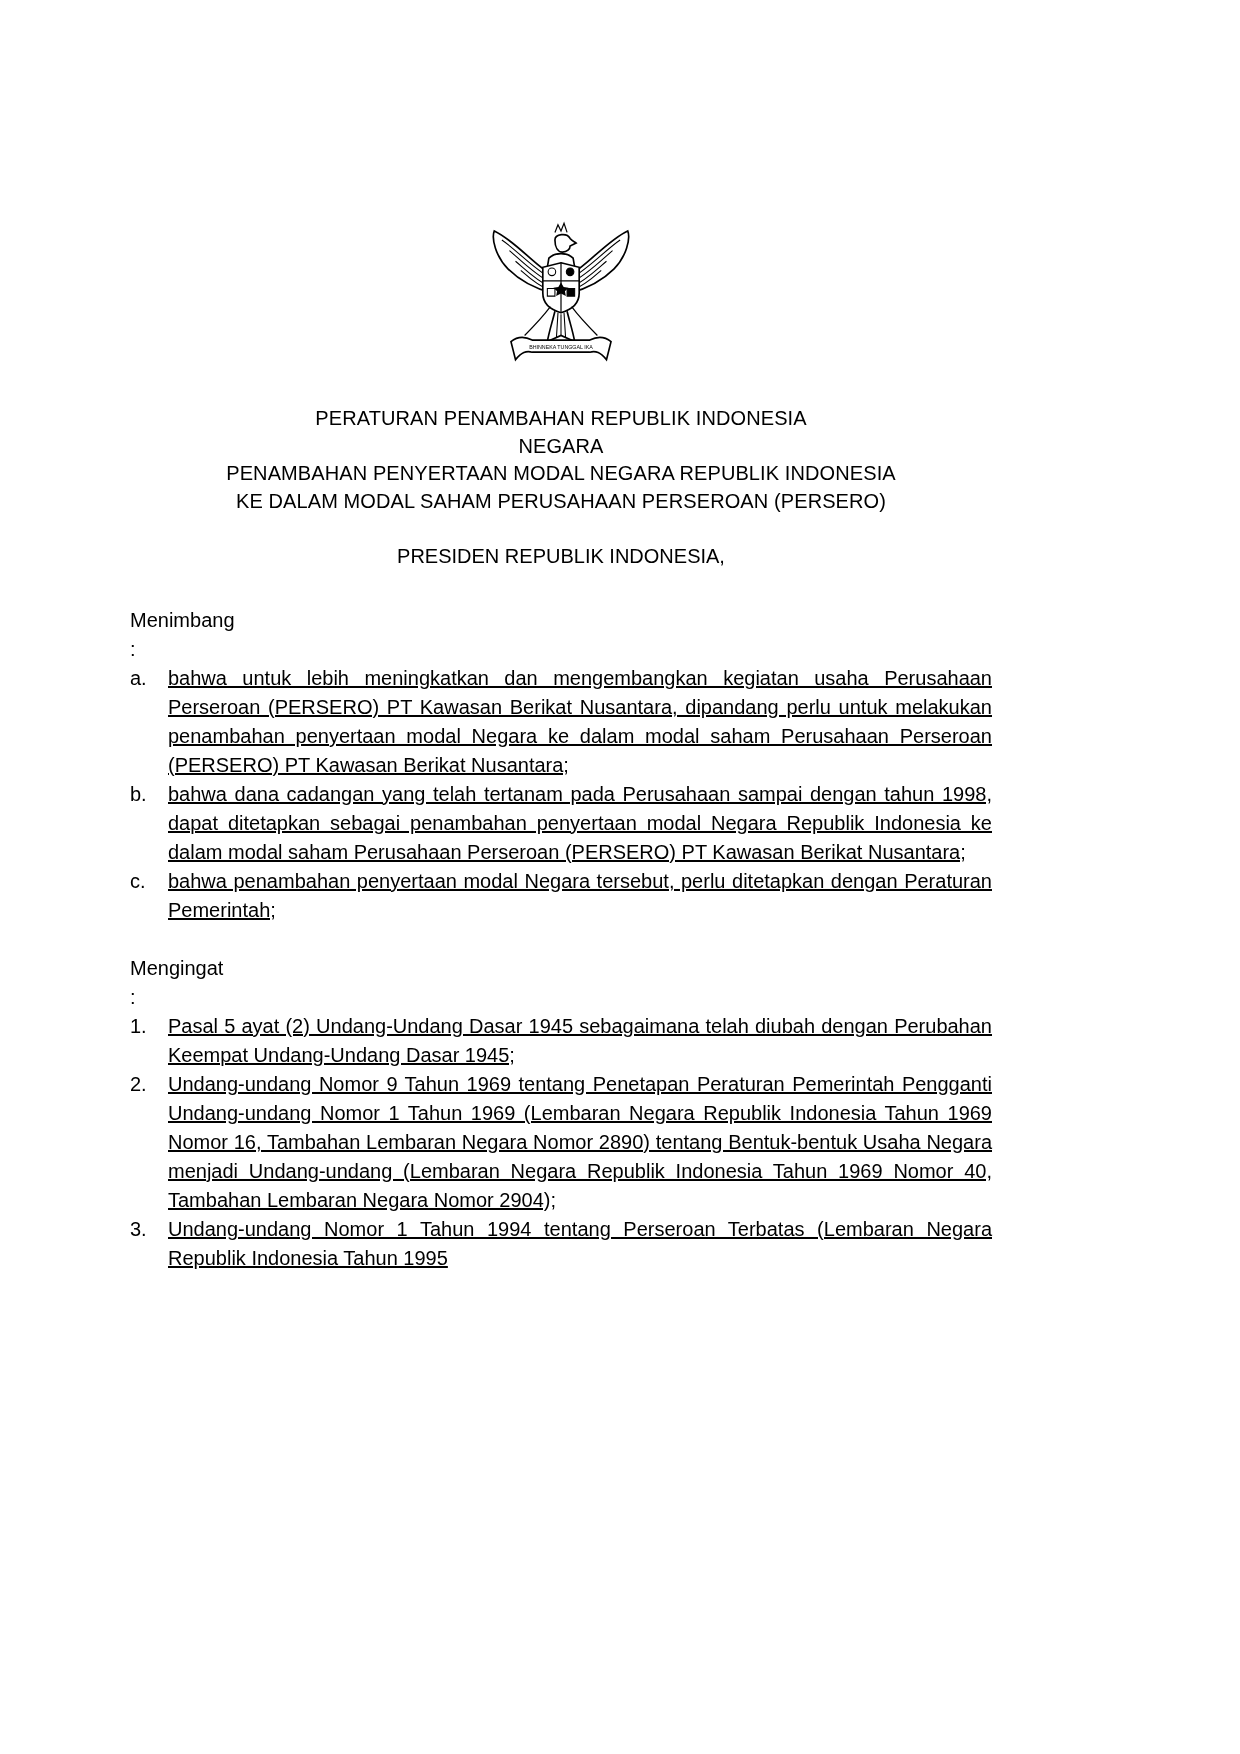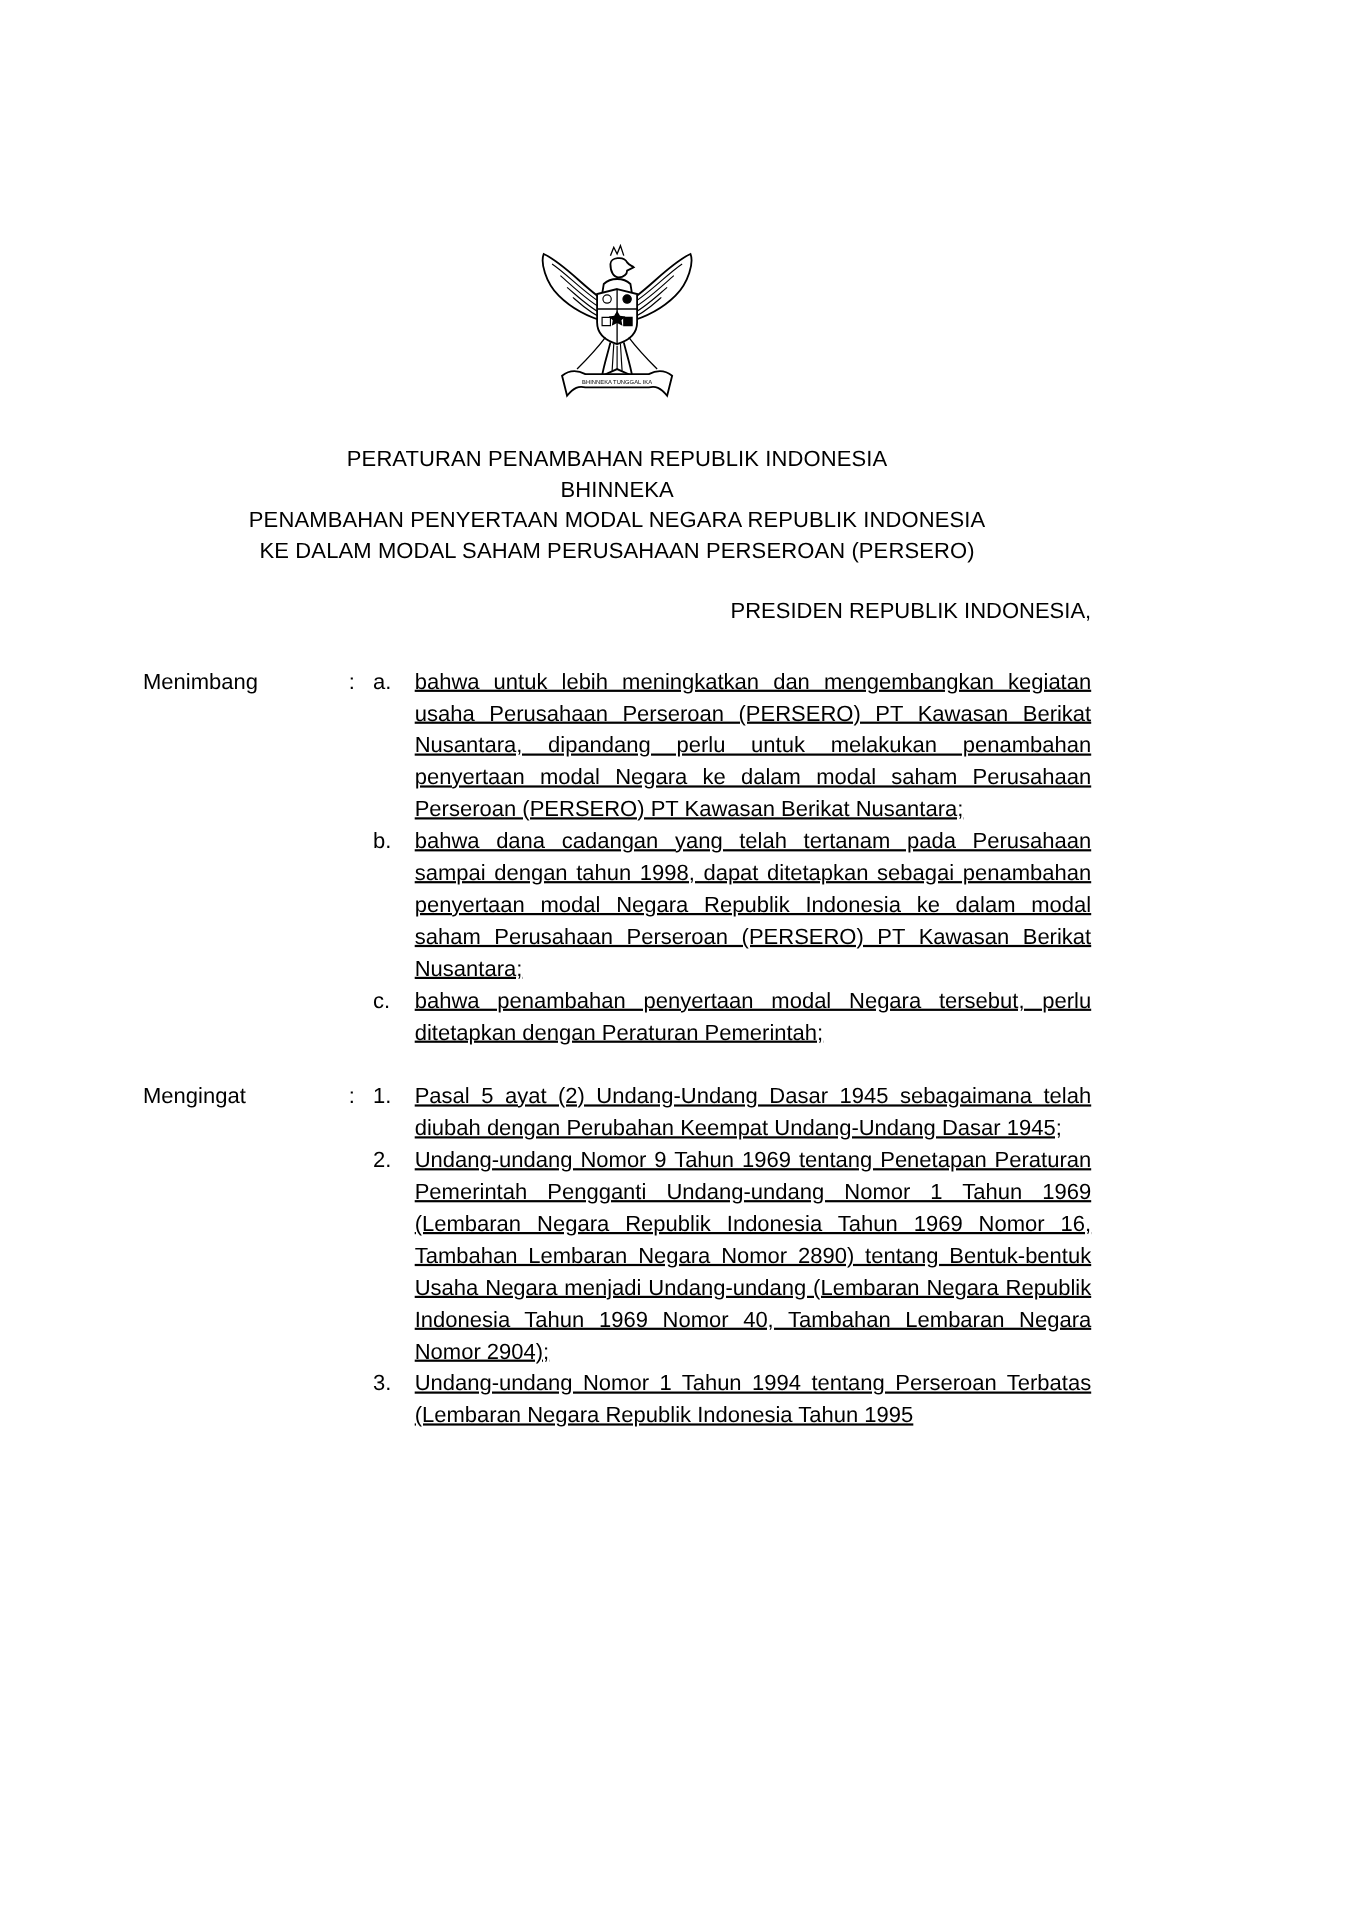--- a/index.html
+++ b/index.html
@@ -19,28 +19,29 @@
     margin-bottom: 24px;
   }
   .emblem-wrap svg { display: block; }
   .title-block {
     text-align: center;
     font-size: 20px;
     line-height: 27.5px;
     letter-spacing: 0.1px;
   }
   .subtitle {
-    text-align: right;
+    text-align: center;
     font-size: 20px;
     margin-top: 30px;
   }
   .section {
     display: flex;
     font-size: 20px;
     line-height: 29px;
+    flex-direction: column;
   }
   .section.first { margin-top: 38px; }
   .section.next { margin-top: 29px; }
   .section-label { width: 187px; flex-shrink: 0; }
   .section-colon { width: 22px; flex-shrink: 0; }
   .section-items { flex: 1; }
   .item { display: flex; }
   .item-marker { width: 38px; flex-shrink: 0; }
   .item-text { flex: 1; text-align: justify; text-justify: inter-word; text-decoration: underline; }
 </style>
@@ -87,21 +88,21 @@
       <path d="M86,150 C74,166 62,178 52,188" stroke-width="1.6"></path>
       <path d="M114,150 C126,166 138,178 148,188" stroke-width="1.6"></path>
 
       <path d="M34,196 C44,188 54,190 62,194 L138,194 C146,190 156,188 166,196 L160,220 C152,210 146,208 138,210 L62,210 C54,208 48,210 40,220 Z" fill="#ffffff"></path>
       <text x="100" y="206" text-anchor="middle" font-size="7" font-family="Liberation Sans, sans-serif" fill="#000" stroke="none">BHINNEKA TUNGGAL IKA</text>
     </svg>
   </div>
 
   <div class="title-block">
     <div>PERATURAN PENAMBAHAN REPUBLIK INDONESIA</div>
-    <div>BHINNEKA</div>
+    <div>NEGARA</div>
     <div>PENAMBAHAN PENYERTAAN MODAL NEGARA REPUBLIK INDONESIA</div>
     <div>KE DALAM MODAL SAHAM PERUSAHAAN PERSEROAN (PERSERO)</div>
   </div>
 
   <div class="subtitle">PRESIDEN REPUBLIK INDONESIA,</div>
 
   <div class="section first">
     <div class="section-label">Menimbang</div>
     <div class="section-colon">:</div>
     <div class="section-items">

